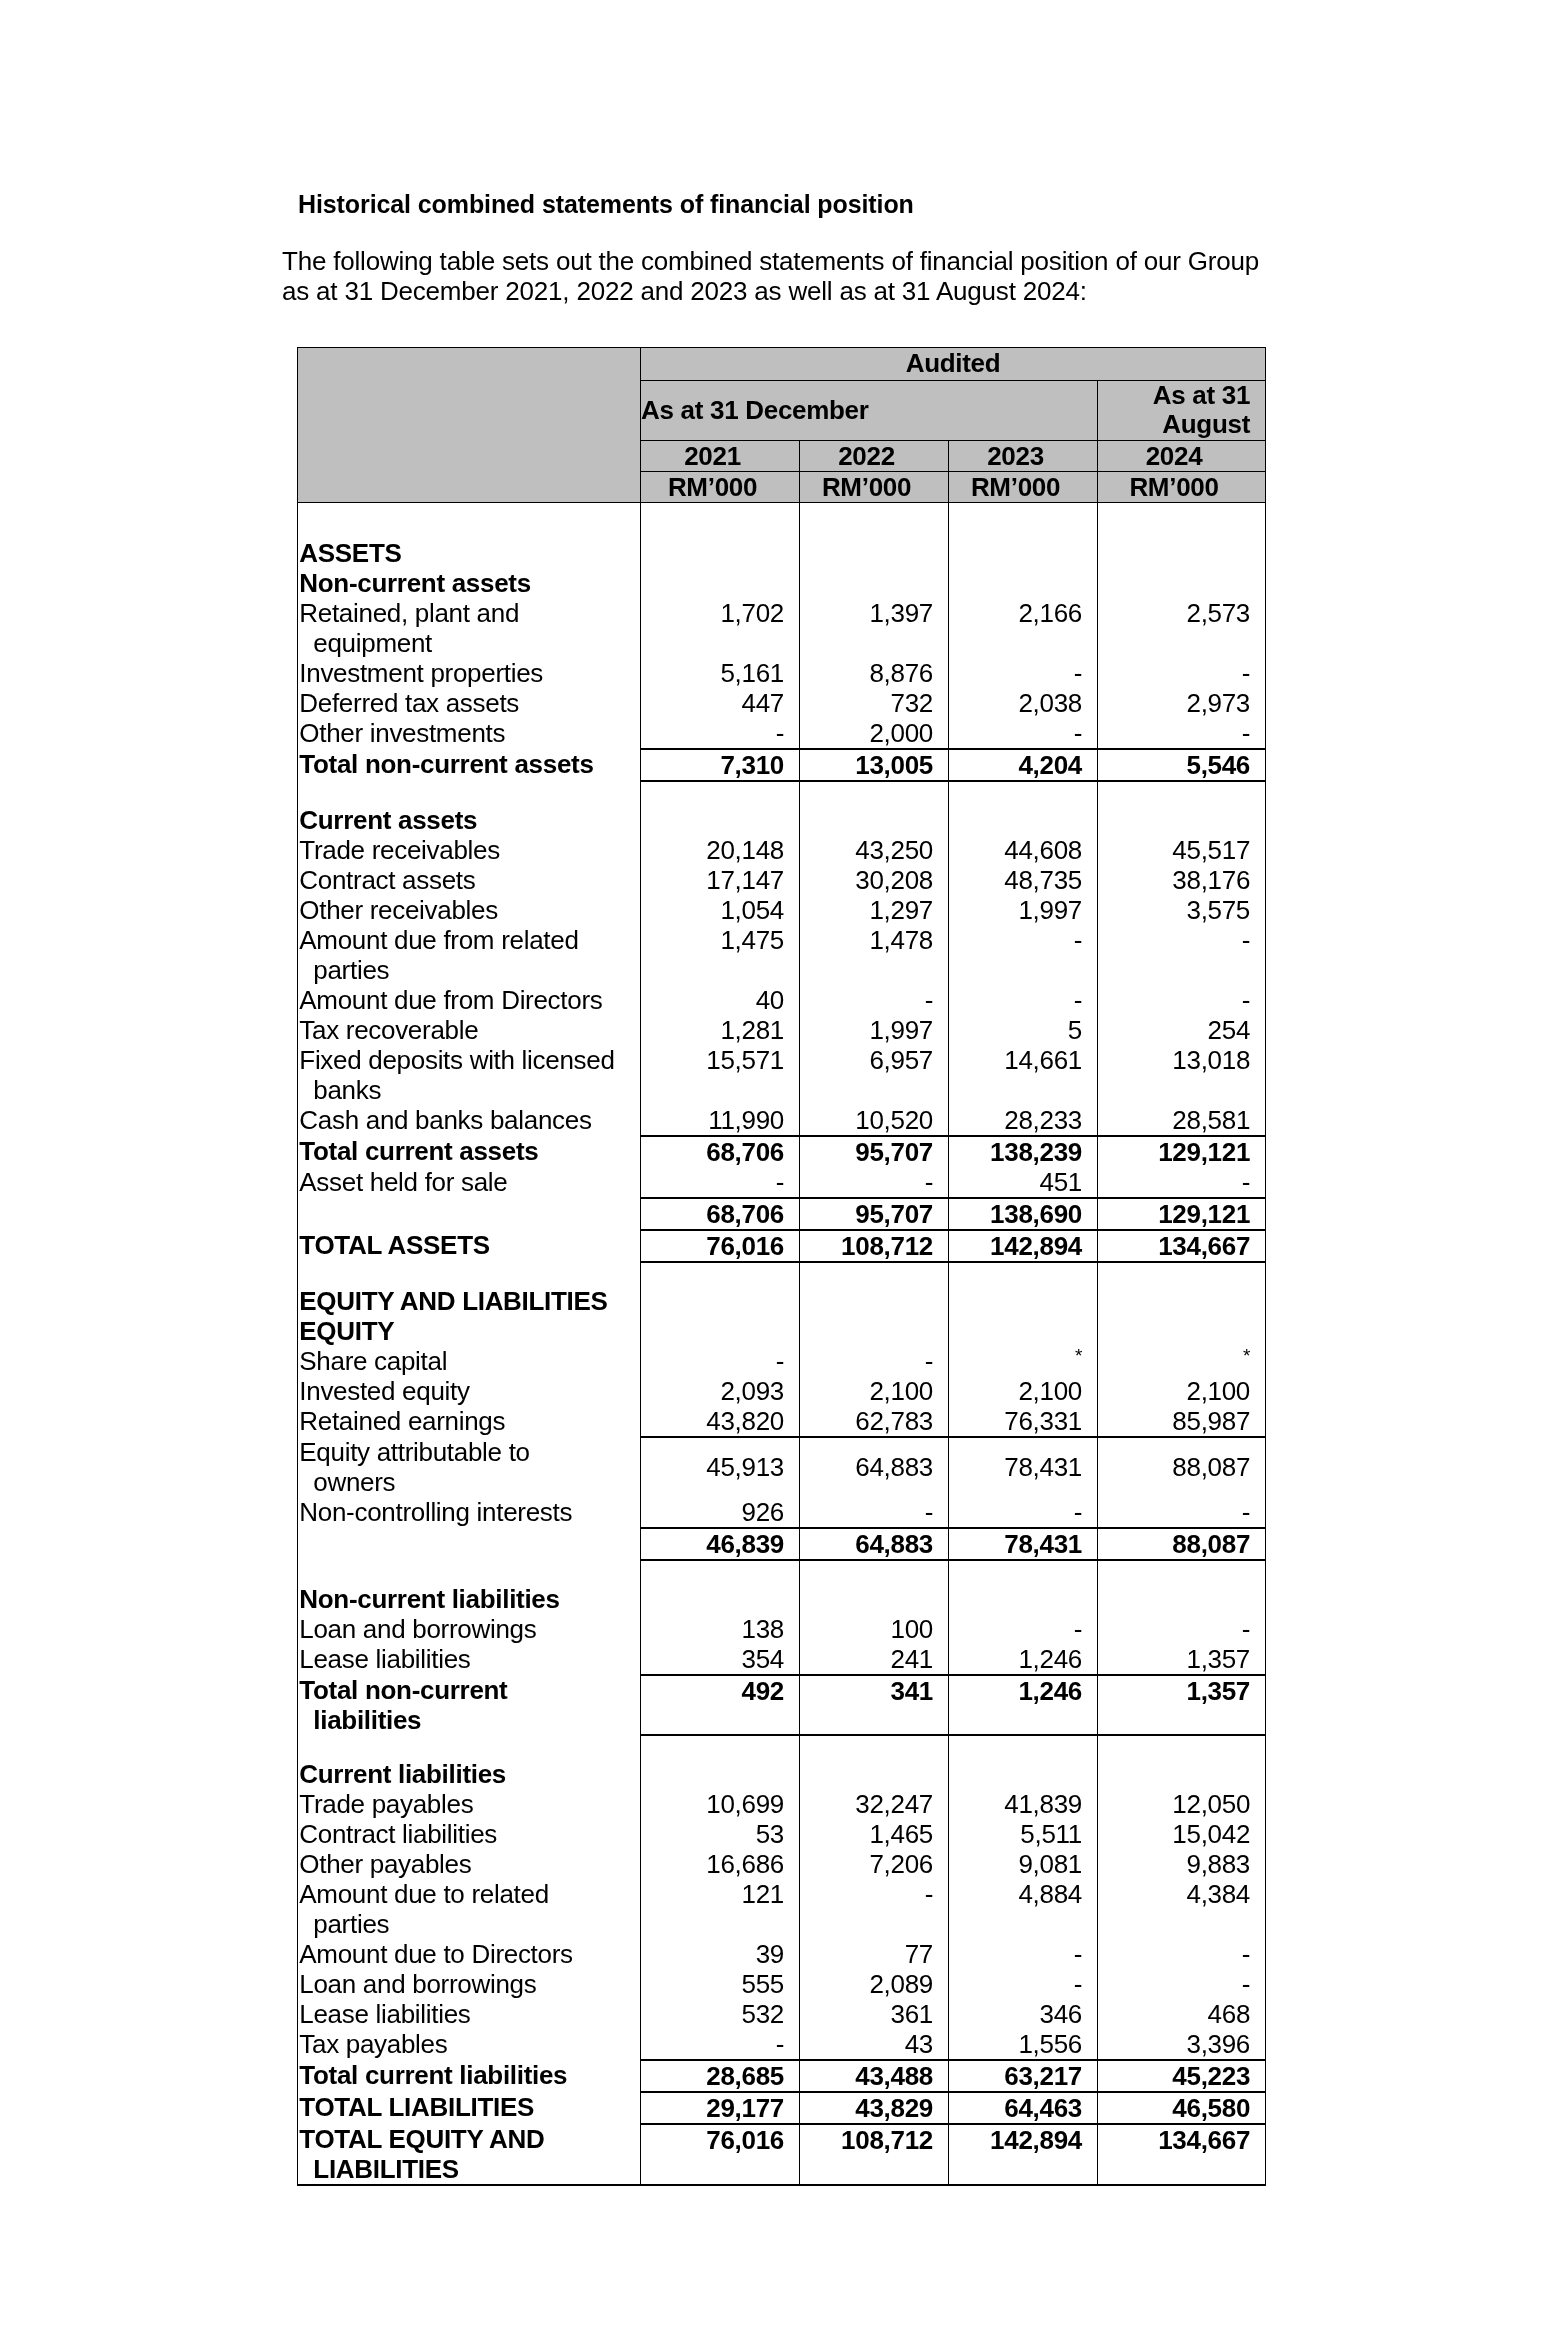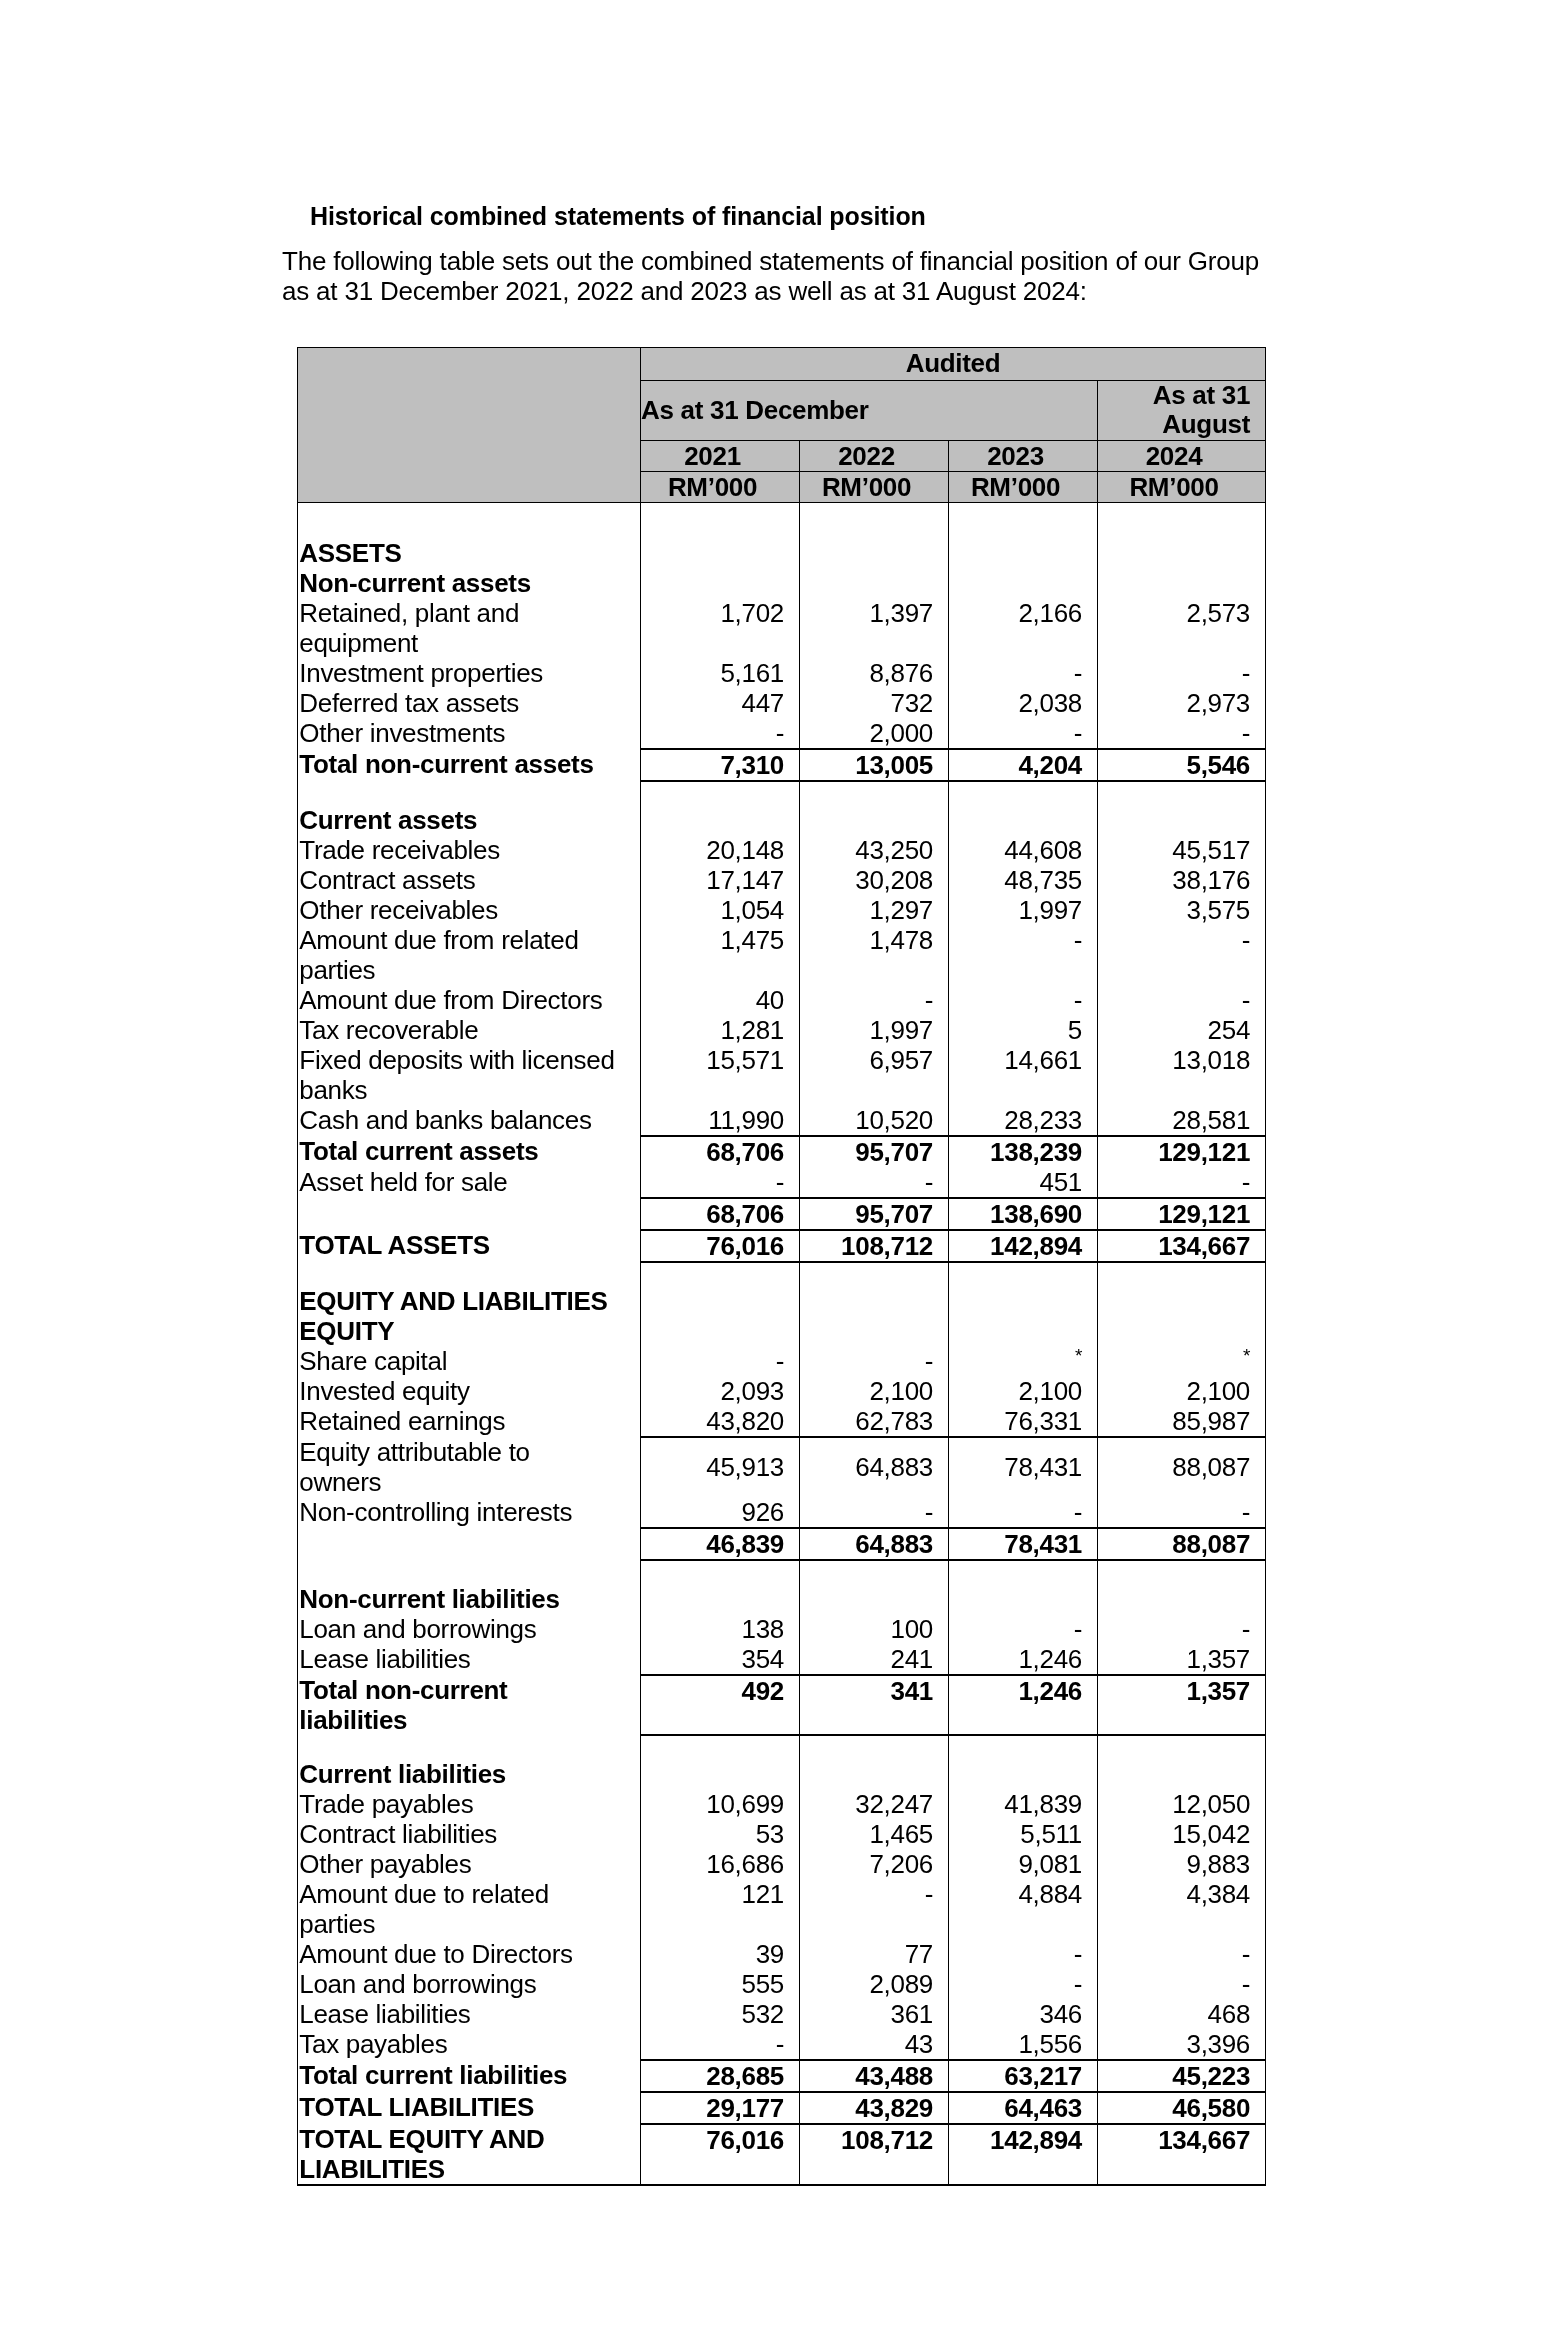--- a/index.html
+++ b/index.html
@@ -2,21 +2,21 @@
 <html style="font-size:10px"><head>
 <meta charset="utf-8">
 <style>
   html, body { margin: 0; padding: 0; background: #ffffff; }
   body {
     width: 1564px; height: 2342px; position: relative; overflow: hidden;
     font-family: "Liberation Sans", sans-serif; color: #000;
   }
   .title {
     position: absolute; left: 298px; top: 189px;
-    font-size: 25px; font-weight: bold; line-height: 30px; margin: 12px;
+    font-size: 25px; font-weight: bold; line-height: 30px; margin: 0;
     letter-spacing: -0.1px;
   }
   .intro {
     position: absolute; left: 282px; top: 246px; width: 983px;
     font-size: 26px; line-height: 30px; margin: 0; letter-spacing: -0.2px;
   }
   table.fin {
     position: absolute; left: 297px; top: 347px;
     border-collapse: collapse; table-layout: fixed;
     width: 969px;
@@ -40,21 +40,21 @@
   thead tr.h-asat th { height: 59px; }
   thead tr.h-asat th.dec { text-align: left; vertical-align: middle; }
   thead tr.h-asat th.aug { text-align: right; padding-right: 15px; line-height: 29px; }
   thead tr.h-year th, thead tr.h-unit th { height: 30px; }
   
   tbody td {
     border-left: 1.9px solid #000; border-right: 1.9px solid #000;
   }
   tbody td.num { text-align: right; padding-right: 15px; white-space: nowrap; }
   tbody td.lbl { padding-left: 1.3px; }
-  tbody td.lbl .wrap { padding-left: 0; display: block; }
+  tbody td.lbl .wrap { padding-left: 14px; display: block; }
   tr.bold td { font-weight: bold; }
   tr.sep td.num { border-top: 2.5px solid #000; border-radius: 8px; }
   tr.spacer td { height: 23px; }
   tr.spacer-tall td { height: 35px; }
   tr.last td { border-bottom: 2.5px solid #000; }
   tr.vmid td.num { vertical-align: middle; }
   .star { font-size: 19px; vertical-align: top; line-height: 19px; }
 </style>
 </head>
 <body>

